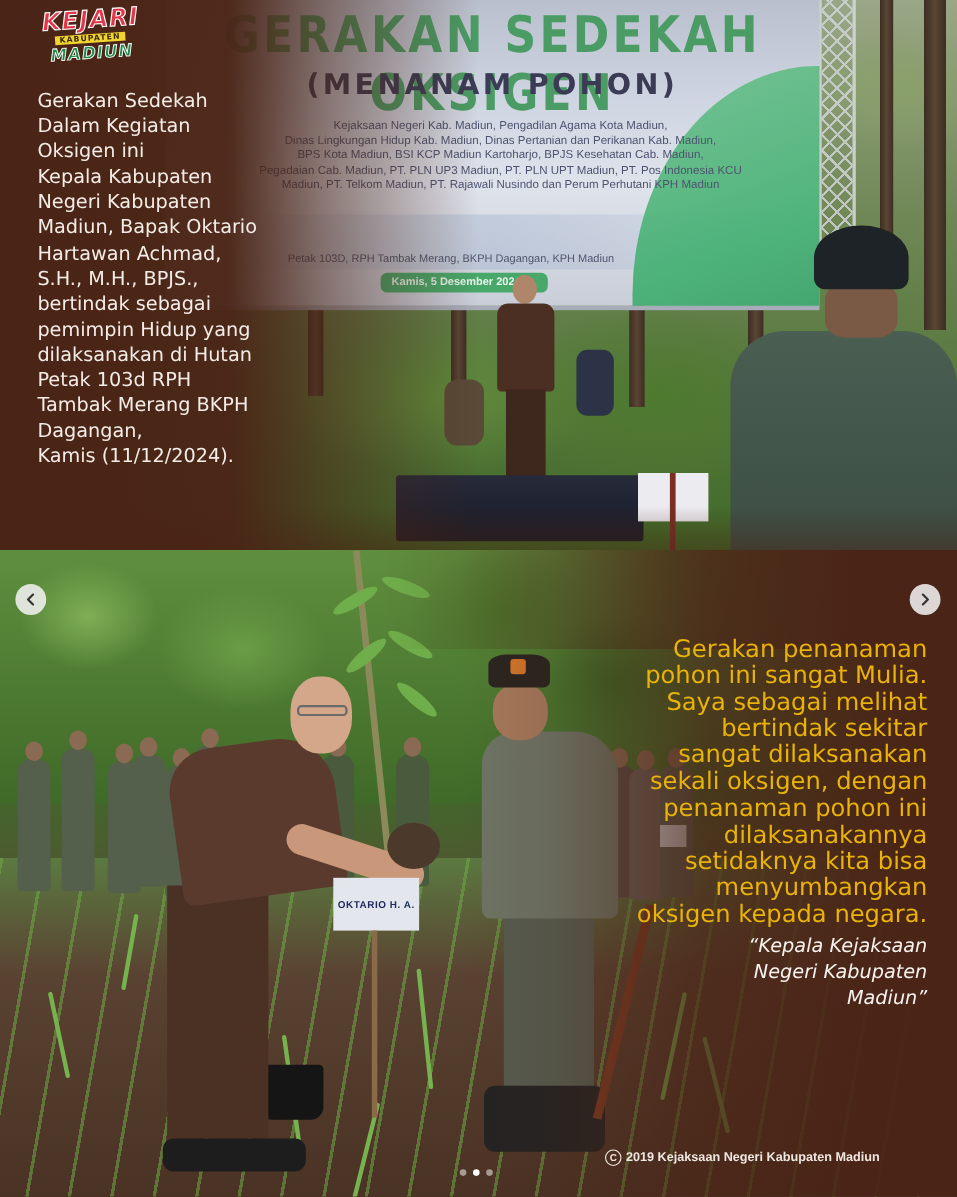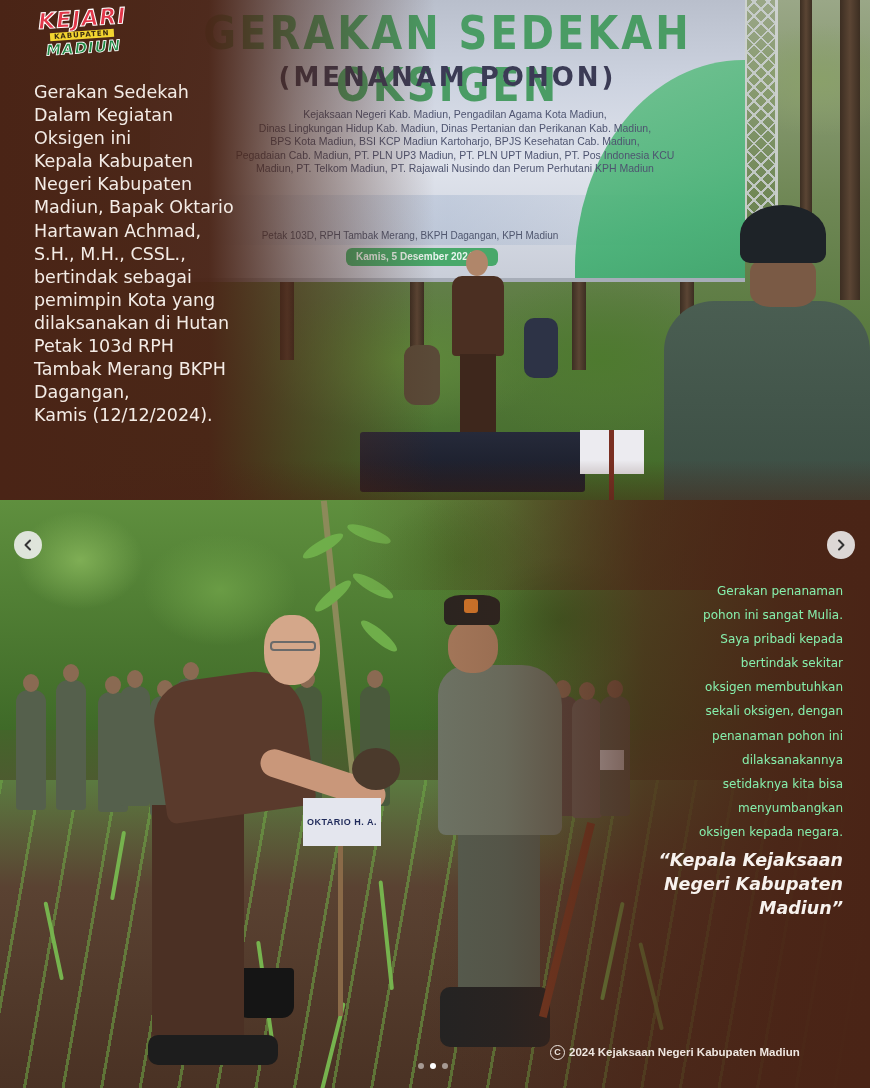--- a/index.html
+++ b/index.html
@@ -124,24 +124,24 @@
   .plant-stake { position: absolute; left: 563px; top: 320px; width: 8px; height: 200px; background: #7a3a22; transform: rotate(14deg); }
   .pot { position: absolute; left: 236px; top: 468px; width: 58px; height: 50px; border-radius: 4px 4px 12px 12px; background: #151515; }
   .corn { position: absolute; width: 4px; background: #76b34e; border-radius: 2px; transform-origin: bottom; }
 
   .overlay-bottom { position: absolute; inset: 0;
     background: linear-gradient(270deg, rgba(74,36,22,1) 0%, rgba(74,36,22,.95) 10%, rgba(74,36,22,.72) 26%, rgba(74,36,22,.15) 42%, rgba(74,36,22,0) 52%); }
   .overlay-bottom-top { position: absolute; left: 0; top: 0; width: 870px; height: 90px;
     background: linear-gradient(270deg, rgba(74,36,22,.95) 0%, rgba(74,36,22,.4) 35%, rgba(74,36,22,0) 60%); }
 
   .quote-right { position: absolute; right: 27px; top: 579px; width: 300px; text-align: right;
-    font-family: "DejaVu Sans", sans-serif; font-size: 12px; line-height: 24.1px; color: #86efac; }
+    font-family: "DejaVu Sans", sans-serif; font-size: 22px; line-height: 24.1px; color: #eab308; }
   .quote-right span { display: block; white-space: nowrap; }
   .quote-attrib { position: absolute; right: 27px; top: 848px; width: 300px; text-align: right;
-    font-family: "DejaVu Sans", sans-serif; font-weight: bold; font-style: italic; font-size: 17.5px; line-height: 24px; color: #f7f2ee; }
+    font-family: "DejaVu Sans", sans-serif; font-weight: normal; font-style: italic; font-size: 17.5px; line-height: 24px; color: #f7f2ee; }
   .quote-attrib span { display: block; white-space: nowrap; }
 
   .copyright { position: absolute; left: 550px; top: 1043px; height: 18px; display: flex; align-items: center; gap: 4px;
     font-family: "Liberation Sans", sans-serif; font-weight: bold; font-size: 11.5px; color: #eee6e0; }
   .copyright-icon { width: 15px; height: 15px; border: 1.6px solid #eee6e0; border-radius: 50%; font-size: 9px; line-height: 12px; text-align: center; font-weight: bold; }
 
   
   .nav-btn { position: absolute; width: 28px; height: 28px; border-radius: 50%; background: rgba(240,240,240,.88);
     display: flex; align-items: center; justify-content: center; cursor: pointer; }
   .nav-btn svg { width: 12px; height: 12px; }
@@ -213,28 +213,28 @@
   </div>
 
   <div class="caption-left">
     <span>Gerakan Sedekah</span>
     <span>Dalam Kegiatan</span>
     <span>Oksigen ini</span>
     <span>Kepala Kabupaten</span>
     <span>Negeri Kabupaten</span>
     <span>Madiun, Bapak Oktario</span>
     <span>Hartawan Achmad,</span>
-    <span>S.H., M.H., CSSL.,</span>
+    <span>S.H., M.H., BPJS.,</span>
     <span>bertindak sebagai</span>
-    <span>pemimpin Kota yang</span>
+    <span>pemimpin Hidup yang</span>
     <span>dilaksanakan di Hutan</span>
     <span>Petak 103d RPH</span>
     <span>Tambak Merang BKPH</span>
     <span>Dagangan,</span>
-    <span>Kamis (12/12/2024).</span>
+    <span>Kamis (11/12/2024).</span>
   </div>
 
   <div class="panel-bottom">
     <div class="canopy"></div>
     <div class="field"></div>
 
     <div class="crowd-person" style="left:16px;top:190px;"></div>
     <div class="crowd-person" style="left:56px;top:180px;height:130px;"></div>
     <div class="crowd-person" style="left:98px;top:192px;"></div>
     <div class="crowd-person" style="left:120px;top:186px;"></div>
@@ -286,39 +286,39 @@
     <div class="plant-marker"></div>
     <div class="plant-stake"></div>
 
     <div class="overlay-bottom"></div>
     <div class="overlay-bottom-top"></div>
   </div>
 
   <div class="quote-right">
     <span>Gerakan penanaman</span>
     <span>pohon ini sangat Mulia.</span>
-    <span>Saya pribadi kepada</span>
+    <span>Saya sebagai melihat</span>
     <span>bertindak sekitar</span>
-    <span>oksigen membutuhkan</span>
+    <span>sangat dilaksanakan</span>
     <span>sekali oksigen, dengan</span>
     <span>penanaman pohon ini</span>
     <span>dilaksanakannya</span>
     <span>setidaknya kita bisa</span>
     <span>menyumbangkan</span>
     <span>oksigen kepada negara.</span>
   </div>
   <div class="quote-attrib">
     <span>“Kepala Kejaksaan</span>
     <span>Negeri Kabupaten</span>
     <span>Madiun”</span>
   </div>
 
   <div class="copyright">
     <span class="copyright-icon">C</span>
-    <span>2024 Kejaksaan Negeri Kabupaten Madiun</span>
+    <span>2019 Kejaksaan Negeri Kabupaten Madiun</span>
   </div>
 
   <div class="nav-btn nav-prev">
     <svg viewBox="0 0 12 12">
       <path d="M8 1.5 L3.5 6 L8 10.5" fill="none" stroke="#333" stroke-width="2" stroke-linecap="round" stroke-linejoin="round"></path>
     </svg>
   </div>
   <div class="nav-btn nav-next">
     <svg viewBox="0 0 12 12">
       <path d="M4 1.5 L8.5 6 L4 10.5" fill="none" stroke="#333" stroke-width="2" stroke-linecap="round" stroke-linejoin="round"></path>

